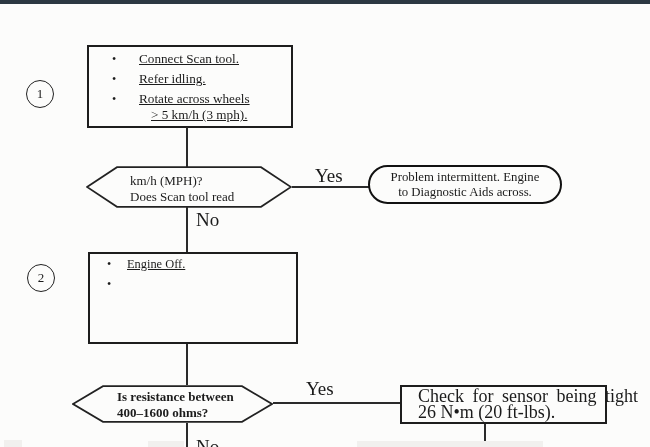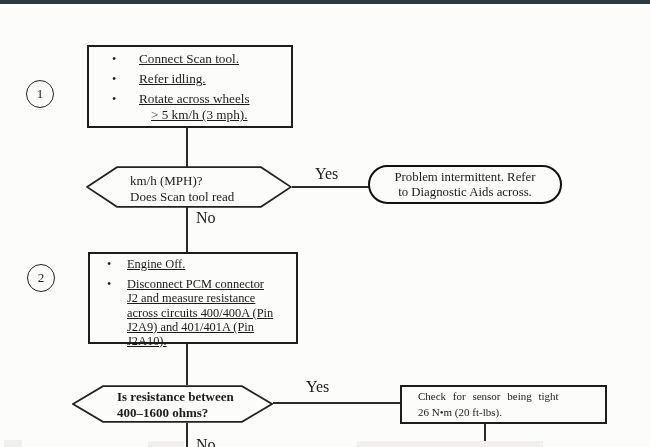--- a/index.html
+++ b/index.html
@@ -23,32 +23,32 @@
   .box2 .b-item{margin-bottom:6px;}
   .box1 .dot{width:27px;flex:0 0 27px;}
   .box2 .dot{width:20px;flex:0 0 20px;}
   .dot{font-size:12px;line-height:inherit;}
   .b-text div{white-space:nowrap;text-decoration:underline;}
   .cont{padding-left:12px;}
   .line{position:absolute;background:#2a2a2a;}
   .hex{position:absolute;}
   .hex-text{position:absolute;font-size:13px;line-height:15.5px;}
   .hex-text div{white-space:nowrap;}
-  .branch-label{position:absolute;font-size:16px;}
+  .branch-label{position:absolute;font-size:19px;}
   .oval{
     position:absolute;left:368px;top:165px;width:194px;height:39px;box-sizing:border-box;
     border:2.6px solid #111;border-radius:20px;background:#fcfcfb;
     display:flex;flex-direction:column;align-items:center;justify-content:center;
     font-size:12.8px;line-height:14.5px;text-align:center;
   }
   .oval div{white-space:nowrap;}
   .box3{
     position:absolute;left:400px;top:385px;width:207px;height:39px;box-sizing:border-box;
     border:2.3px solid #1d1d1d;background:#fcfcfb;padding:2px 4px 0 16px;
-    font-size:11px;line-height:15.5px;
+    font-size:18px;line-height:15.5px;
   }
   .box3 .wide{word-spacing:4px;white-space:nowrap;}
   .faint{position:absolute;background:#f1f0ee;}
 </style>
 </head>
 <body>
 
 <div class="canvas">
 
   <div class="topbar"></div>
@@ -89,43 +89,36 @@
   </svg>
   <div class="hex-text" style="left:130px;top:173px;">
     <div>km/h (MPH)?</div>
     <div>Does Scan tool read</div>
   </div>
 
   <div class="branch-label" style="left:315px;top:165px;">Yes</div>
   <div class="line" style="left:292px;top:186px;width:77px;height:1.8px;"></div>
 
   <div class="oval">
-    <div>Problem intermittent. Refer</div>
+    <div>Problem intermittent. Engine</div>
     <div>to Diagnostic Aids across.</div>
   </div>
 
   <div class="branch-label" style="left:196px;top:209px;">No</div>
   <div class="line" style="left:186px;top:207px;width:2px;height:45px;"></div>
 
   <div class="action-box box2">
     <div class="b-item">
       <span class="dot">•</span>
       <div class="b-text">
           <div>Engine Off.</div>
         </div>
     </div>
     <div class="b-item">
       <span class="dot">•</span>
-      <div class="b-text">
-        <div>Disconnect PCM connector</div>
-        <div>J2 and measure resistance</div>
-        <div>across circuits 400/400A (Pin</div>
-        <div>J2A9) and 401/401A (Pin</div>
-        <div>J2A10).</div>
-      </div>
     </div>
   </div>
 
   <div class="line" style="left:186px;top:344px;width:2px;height:41px;"></div>
 
   <svg class="hex" style="left:72px;top:385px;" width="201" height="38" viewBox="0 0 201 38">
     <polygon points="1,19 31,1.2 170,1.2 200,19 170,36.8 31,36.8" fill="#fcfcfb" stroke="#222" stroke-width="1.7"></polygon>
   </svg>
   <div class="hex-text" style="left:117px;top:389px;font-weight:bold;">
     <div>Is resistance between</div>

